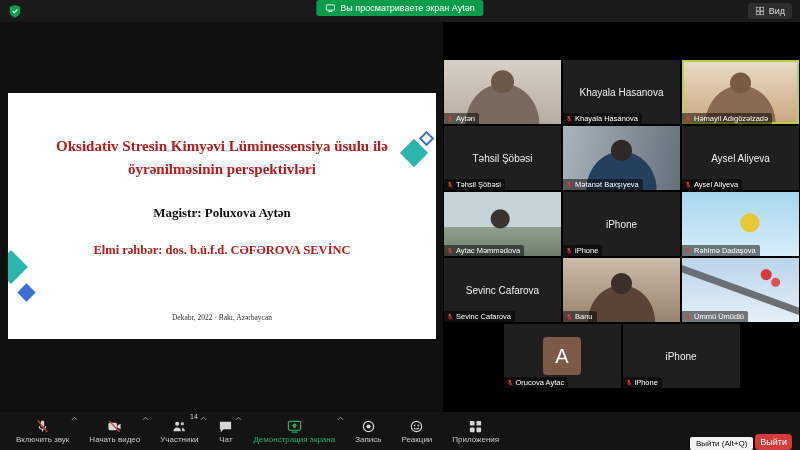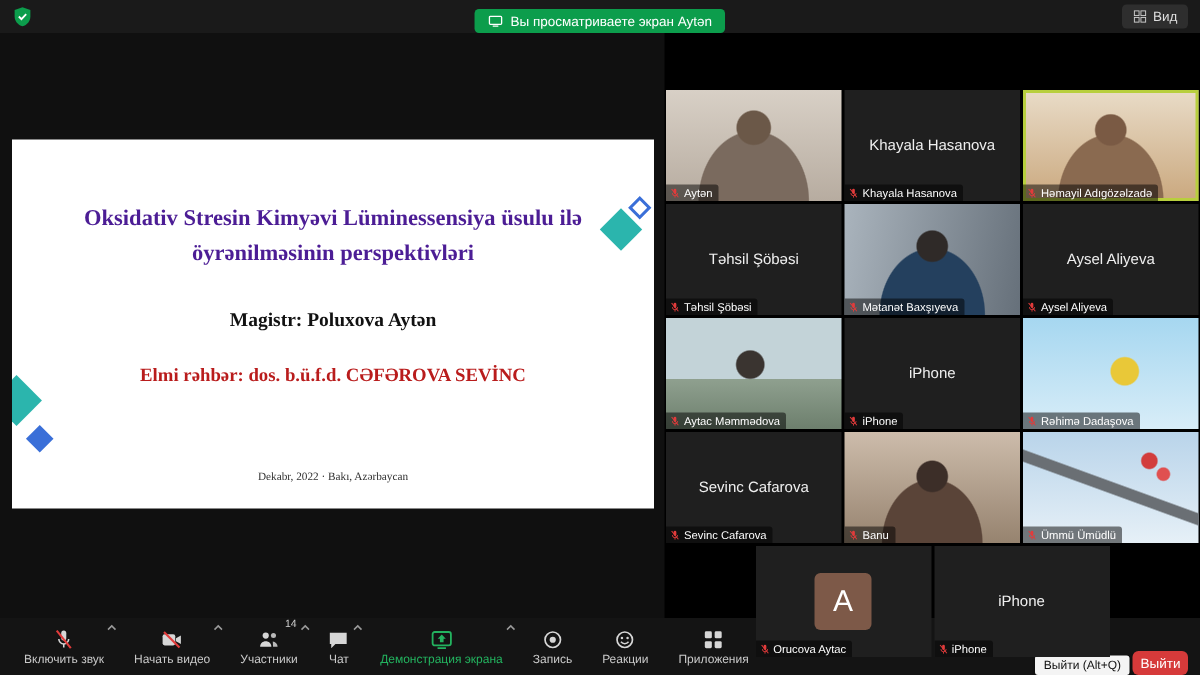--- a/index.html
+++ b/index.html
@@ -2,42 +2,42 @@
 <html><head>
 <meta charset="utf-8">
 <style>
   *{margin:0;padding:0;box-sizing:border-box}
   html,body{width:800px;height:450px;overflow:hidden}
   body{font-family:"Liberation Sans",sans-serif;background:#0c0c0c}
   .screen{width:800px;height:450px;display:flex;flex-direction:column;background:#000}
 
   
   .topbar{height:22px;background:#1a1a1a;display:flex;align-items:center;padding:0 8px;gap:8px;flex:none;position:relative;z-index:5}
-  .topbar-center{position:absolute;left:50%;top:0;height:100%;transform:translateX(-50%);display:flex;align-items:flex-end;gap:8px}
+  .topbar-center{position:absolute;left:50%;top:0;height:100%;transform:translateX(-50%);display:flex;align-items:flex-start;gap:8px}
   .banner{display:flex;align-items:center;gap:5px;background:#0c9d4c;color:#fff;font-size:9px;padding:3px 9px;border-radius:3px;white-space:nowrap}
   .vs-btn{display:flex;align-items:center;gap:4px;background:#3c3c3c;color:#ececec;font-size:9px;padding:3px 8px;border-radius:3px;border:none;white-space:nowrap;cursor:pointer}
   .view-btn{margin-left:auto;display:flex;align-items:center;gap:4px;background:#2e2e2e;color:#dedede;font-size:9px;padding:3px 7px;border-radius:3px;border:none;cursor:pointer}
 
   
   .main{flex:1;display:flex;min-height:0;background:#000}
   .share-area{width:443px;flex:none;position:relative;background:#101010}
   .slide{position:absolute;left:8px;top:71px;width:428px;height:246px;background:#ffffff;overflow:hidden;text-align:center;font-family:"Liberation Serif",serif}
   .slide-title{position:absolute;top:42px;left:50%;transform:translateX(-50%);width:372px;font-size:15px;font-weight:bold;line-height:1.5}
   .slide-presenter{position:absolute;top:112px;left:0;width:100%;font-size:13px;font-weight:bold;color:#111}
   .slide-advisor{position:absolute;top:150px;left:0;width:100%;font-size:12.5px;font-weight:bold;color:#b91c1c}
   .slide-footer{position:absolute;top:220px;left:0;width:100%;font-size:7.5px;color:#333}
   .diamond{position:absolute;transform:rotate(45deg)}
   .d1{width:24px;height:24px;left:-9px;top:162px}
   .d2{width:13px;height:13px;left:12px;top:193px}
   .d3{width:20px;height:20px;right:12px;top:50px}
   .d4{width:11px;height:11px;right:4px;top:40px;background:transparent!important;border:2px solid}
 
   
   .grid{flex:1;display:flex;flex-wrap:wrap;justify-content:center;align-content:flex-start;gap:2px;padding-top:38px;background:#000}
-  .tile{width:117px;height:74px;background:#1f1f1f;position:relative;overflow:hidden;flex:none;cursor:pointer}
+  .tile{width:117px;height:64px;background:#1f1f1f;position:relative;overflow:hidden;flex:none;cursor:pointer}
   .tile.active{outline:2px solid #b8cf3e;outline-offset:-2px}
   .center-name{position:absolute;inset:0;display:flex;align-items:center;justify-content:center;font-size:10px;color:#efefef}
   .avatar{position:absolute;left:50%;top:50%;transform:translate(-50%,-50%);width:38px;height:38px;border-radius:4px;display:flex;align-items:center;justify-content:center;font-size:20px;color:#fff}
   .tlabel{position:absolute;left:0;bottom:0;display:flex;align-items:center;gap:2px;background:rgba(0,0,0,.5);padding:1px 4px 1px 2px;font-size:7.5px;color:#fff;white-space:nowrap;max-width:117px;overflow:hidden;border-radius:0 2px 0 0}
   .mico{display:flex;align-items:center}
 
   
   .toolbar{height:38px;background:#141414;display:flex;align-items:stretch;padding:0 6px;flex:none}
   .titem{position:relative;display:flex;flex-direction:column;align-items:center;justify-content:center;gap:1px;padding:2px 10px 1px;cursor:pointer}
   .titem .lbl{font-size:8px;color:#c9c9c9;white-space:nowrap}
@@ -85,21 +85,21 @@
     </button>
   </header>
 
   <main class="main">
     <section class="share-area">
       <div class="slide">
         <div class="diamond d1" style="background: rgb(43, 181, 173);"></div>
         <div class="diamond d2" style="background: rgb(58, 111, 216);"></div>
         <div class="diamond d3" style="background: rgb(43, 181, 173);"></div>
         <div class="diamond d4" style="border-color: rgb(58, 111, 216);"></div>
-        <h1 class="slide-title" style="color: #4c1d95;">Oksidativ Stresin Kimyəvi Lüminessensiya üsulu ilə öyrənilməsinin perspektivləri</h1>
+        <h1 class="slide-title" style="color: #b91c1c;">Oksidativ Stresin Kimyəvi Lüminessensiya üsulu ilə öyrənilməsinin perspektivləri</h1>
         <p class="slide-presenter">Magistr: Poluxova Aytən</p>
         <p class="slide-advisor">Elmi rəhbər: dos. b.ü.f.d. CƏFƏROVA SEVİNC</p>
         <p class="slide-footer">Dekabr, 2022 · Bakı, Azərbaycan</p>
       </div>
     </section>
     <aside class="grid" id="grid">
         <div class="tile" style="background: radial-gradient(circle at 50% 34%, rgb(107, 88, 72) 0px, rgb(107, 88, 72) 11px, transparent 12px), radial-gradient(at 50% 100%, rgb(122, 106, 94) 0px, rgb(122, 106, 94) 44%, transparent 45%), linear-gradient(rgb(216, 208, 198), rgb(183, 172, 160));">
           <div class="tlabel">
             <span class="mico">
               <svg width="8" height="8" viewBox="0 0 16 16">

